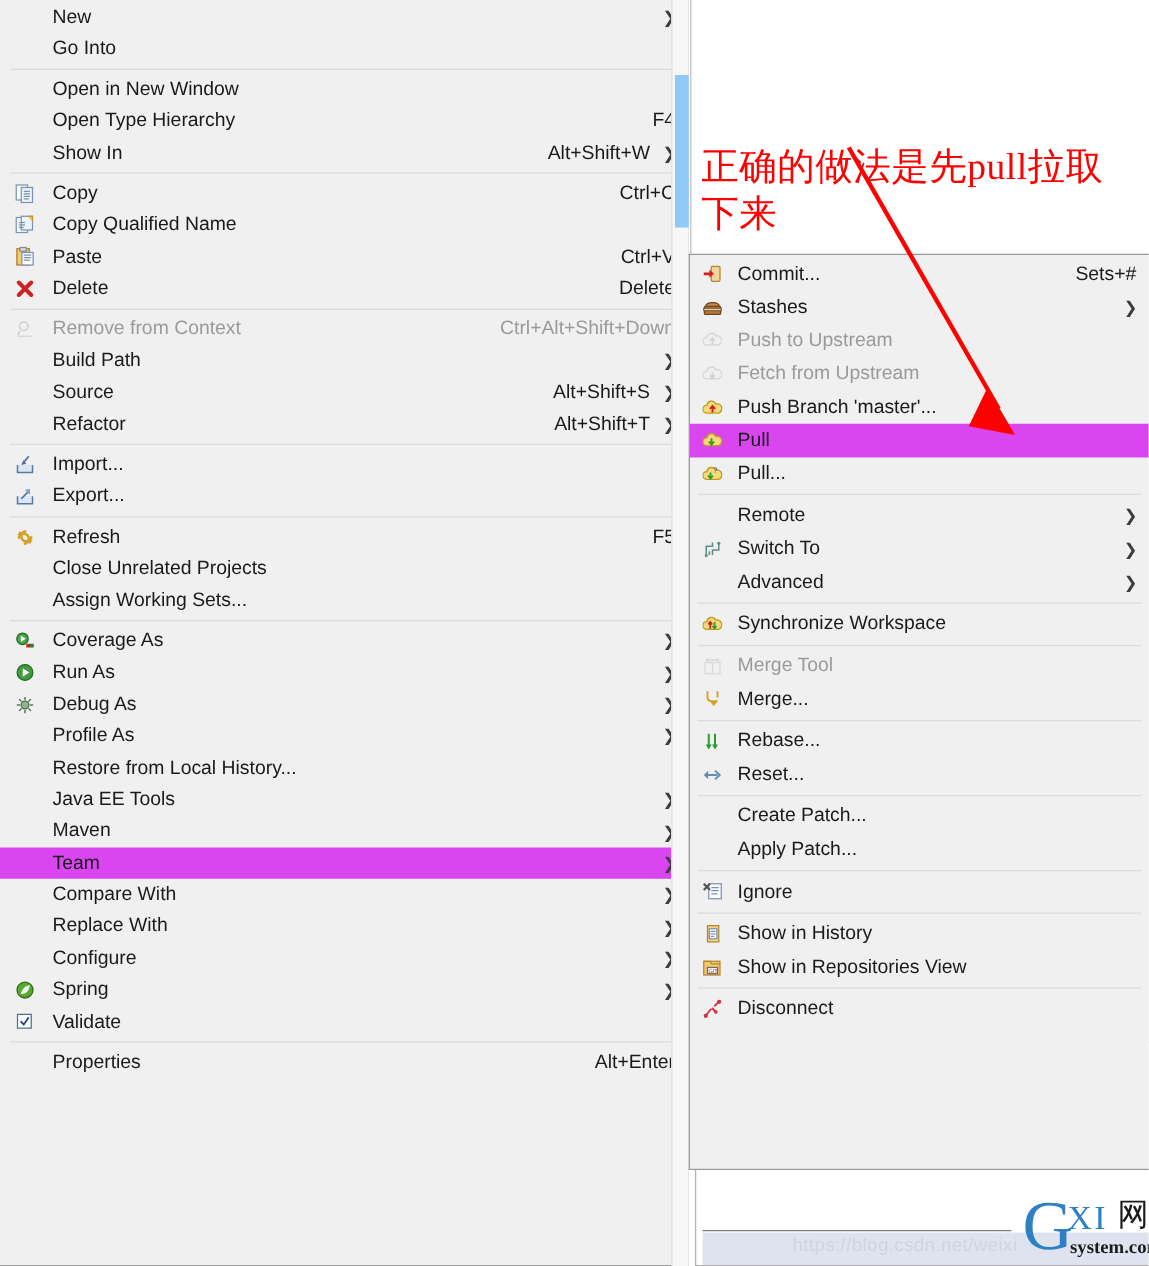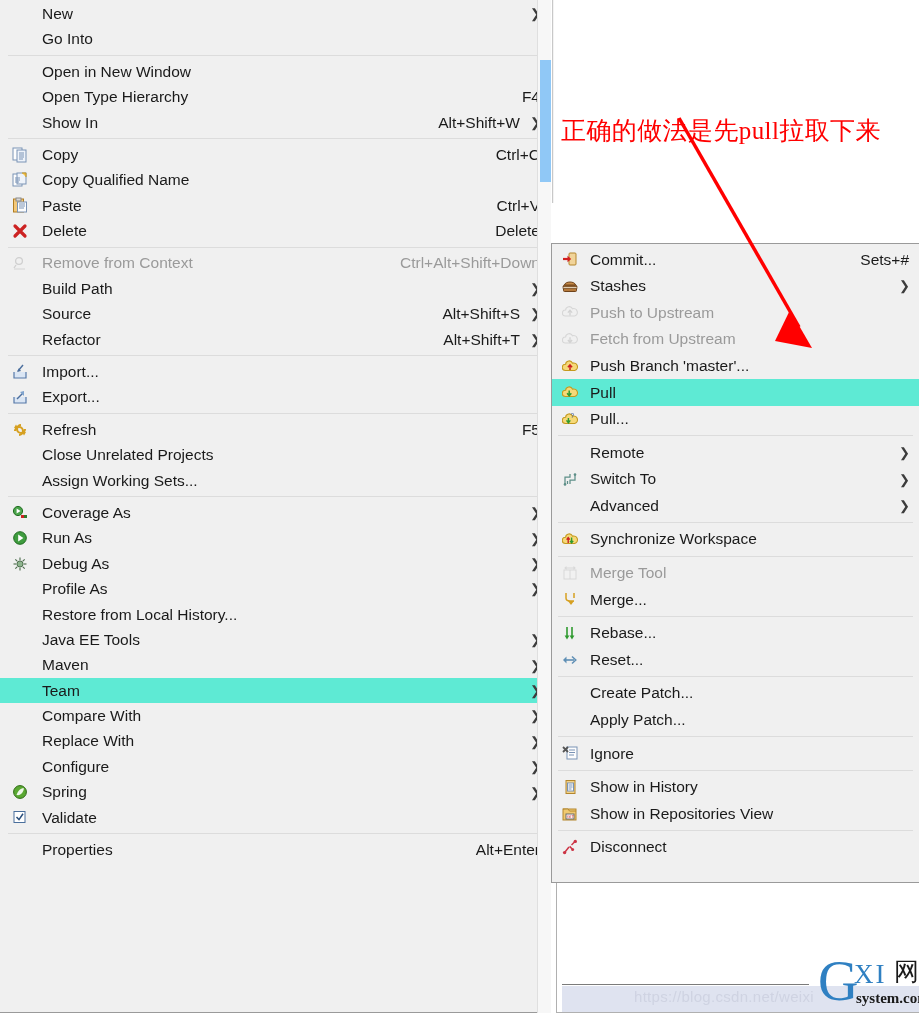--- a/index.html
+++ b/index.html
@@ -20,23 +20,22 @@
     font-size: 15.5px;
     color: #1a1a1a;
     padding: 2px 0;
   }
   .menu.ctx {
     left: 0px; top: -3px; width: 551px; height: 1016px;
     border-left: none; border-top: none;
     padding-top: 4px;
   }
   .menu.sub {
-    left: 551px; top: 203px; width: 368px; height: 640px;
+    left: 551px; top: 203px; width: 368px; height: 733px;
     border-right: none;
-    margin-top: 40px;
   }
 
   .mi {
     position: relative;
     display: flex;
     align-items: center;
     height: 25.4px;
     padding-left: 42px;
     padding-right: 10px;
     white-space: nowrap;
@@ -44,21 +43,21 @@
     line-height: 1;
     justify-content: space-between;
   }
   .menu.sub .mi { height: 26.6px; padding-left: 38px; }
 
   .mi .lbl { flex: 0 0 auto; }
   .mi .acc { margin-left: auto; color: #1a1a1a; padding-left: 18px; }
   .mi .arrow { margin-left: 10px; width: 10px; text-align: center; color:#3c3c3c; font-size: 13px; }
   .mi .arrow.pad { margin-left: auto; }
   .mi.disabled .lbl, .mi.disabled .acc { color: #9a9a9a; }
-  .mi.sel { background: #5eead4; }
+  .mi.sel { background: #d946ef; }
 
   .sep {
     height: 1px;
     background: #dcdcdc;
     margin: 3px 8px 3px 8px;
   }
   .menu.sub .sep { margin: 3px 6px 3px 6px; }
 
   
   .ico {
@@ -84,21 +83,21 @@
     background: #90c8f6;
   }
 
   
   .annot {
     position: absolute;
     left: 561px; top: 115px;
     width: 352px;
     color: #ff0000;
     font-family: "Liberation Serif", serif;
-    font-size: 25px;
+    font-size: 30px;
     line-height: 1.28;
     letter-spacing: .4px;
   }
 
   .arrow-svg { position: absolute; left: 0; top: 0; width: 919px; height: 1013px; pointer-events:none; }
 
   
   .panel-right {
     position: absolute; left: 551px; top: 0; width: 368px; height: 1013px;
     background: #ffffff;

